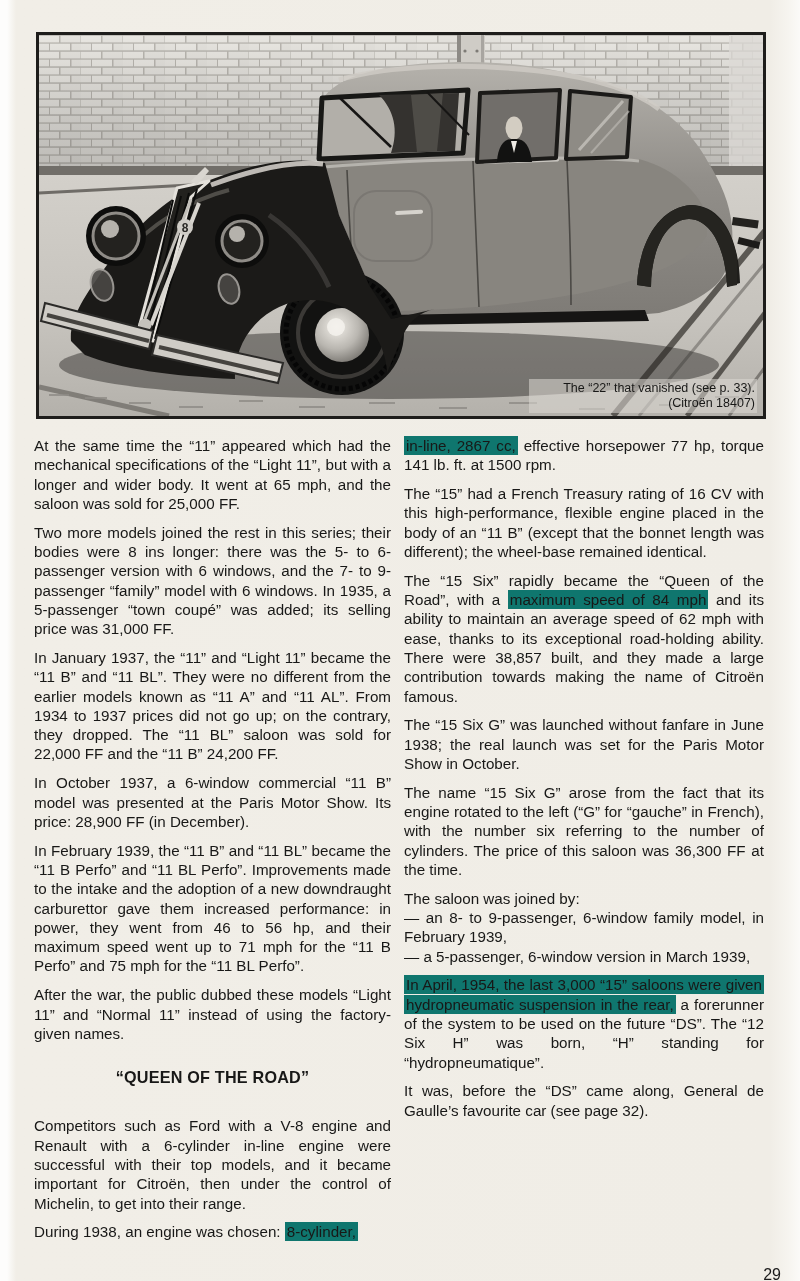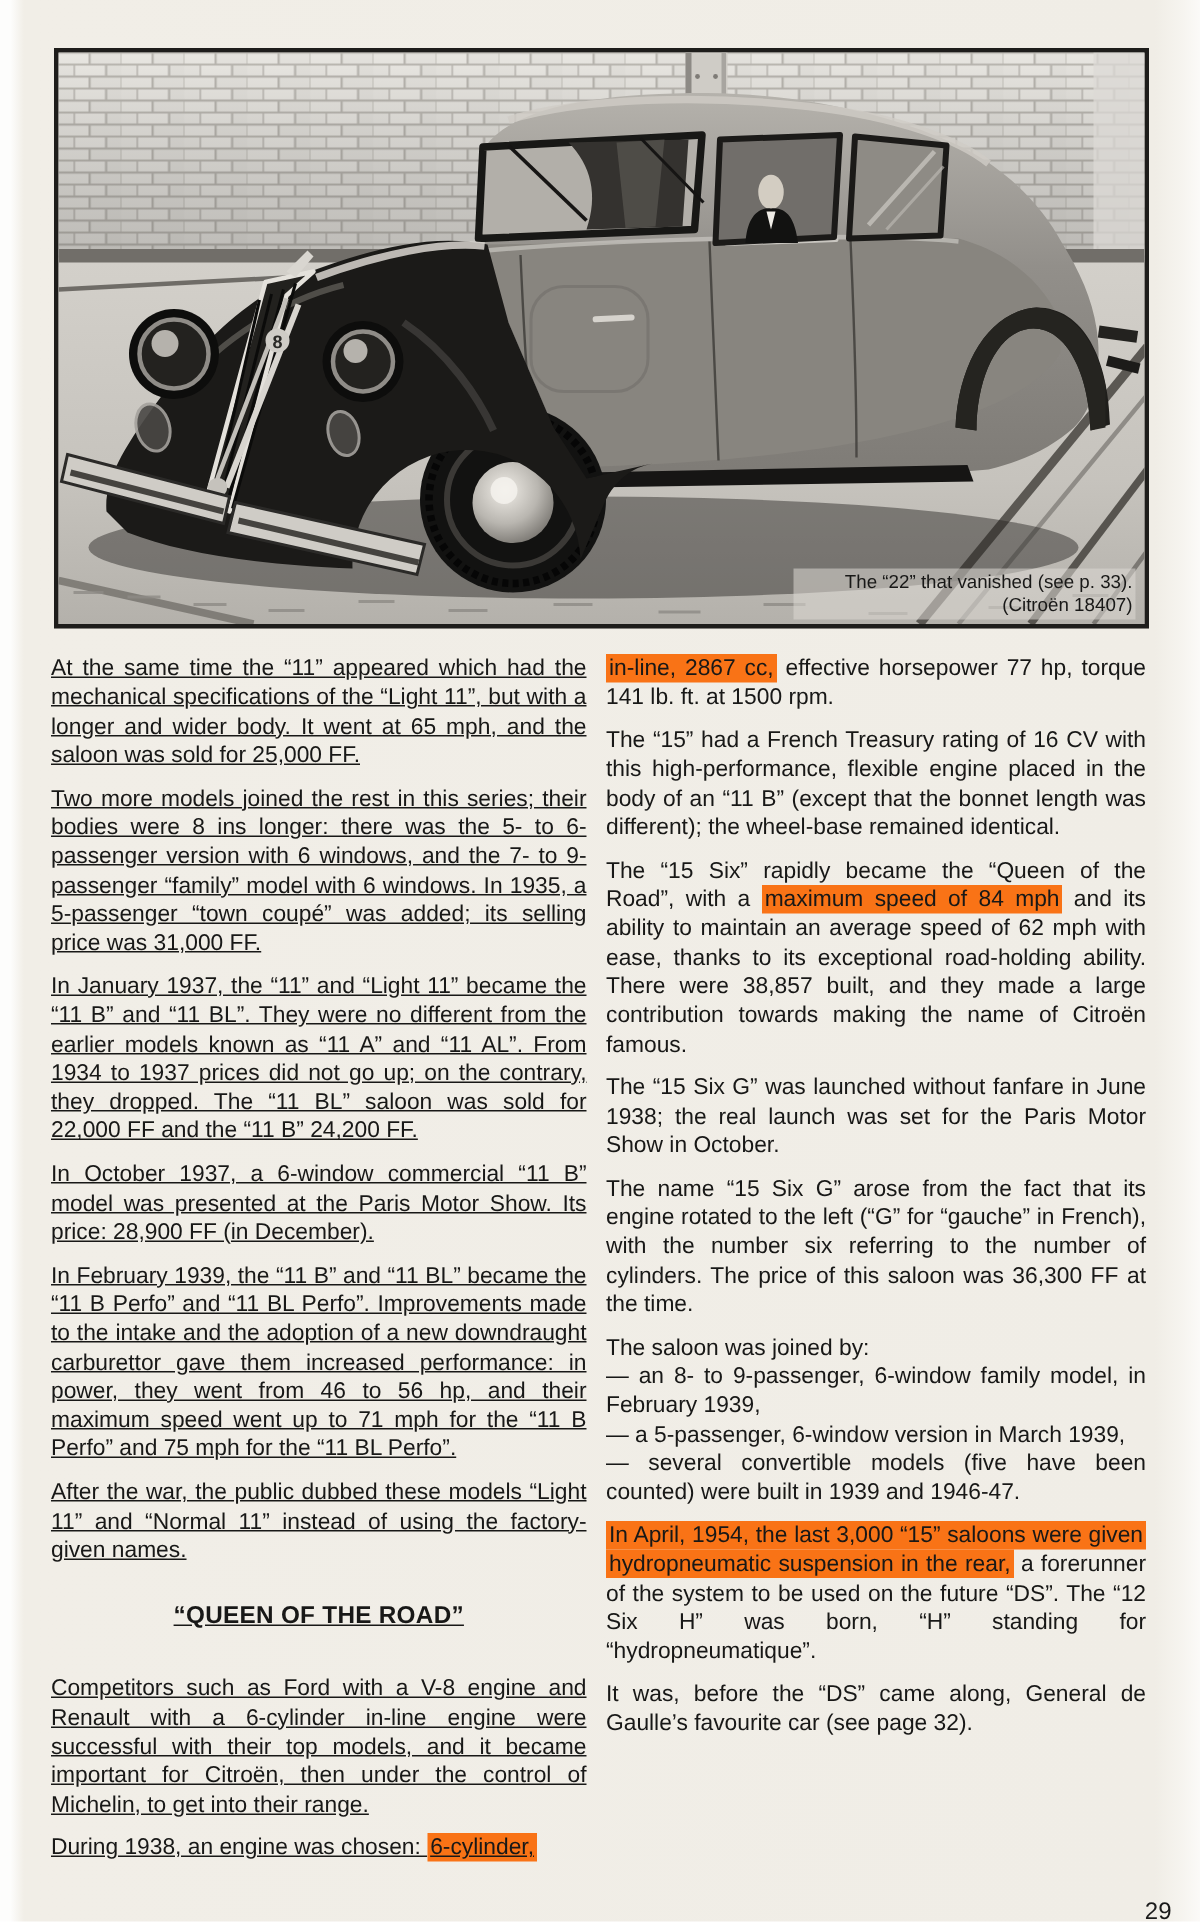--- a/index.html
+++ b/index.html
@@ -11,30 +11,30 @@
   }
   .photo-frame {
     position:absolute; left:36px; top:32px; width:724px; height:381px;
     border:3px solid #1e1d1b; background:#dddad4;
   }
   .photo-frame svg { display:block; }
   .col {
     position:absolute; top:436px; text-align:justify;
     font-size:15.2px; line-height:19.3px; color:#181817;
   }
-  .col-left  { left:34px;  width:357px;text-decoration:underline; }
+  .col-left  { left:34px;  width:357px; }
   .col-right { left:404px; width:360px; }
   .col p { margin:0 0 9.5px 0; }
   .col .listline { margin:0; }
   .section-heading {
     font-weight:bold; font-size:16.2px; text-align:center;
     margin:25px 0 29px 0; letter-spacing:.2px;
   }
   .hl {
-    background:#f97316; padding:1px 2px;
+    background:#0f766e; padding:1px 2px;
     -webkit-box-decoration-break:clone; box-decoration-break:clone;
   }
   .page-number {
     position:absolute; top:1266px; right:19px;
     font-size:16px; color:#1a1a1a;
   }
 </style>
 </head>
 <body>
 
@@ -256,32 +256,31 @@
 
 <div class="col col-left">
   <p>At the same time the “11” appeared which had the mechanical specifications of the “Light 11”, but with a longer and wider body. It went at 65 mph, and the saloon was sold for 25,000 FF.</p>
   <p>Two more models joined the rest in this series; their bodies were 8 ins longer: there was the 5- to 6-passenger version with 6 windows, and the 7- to 9-passenger “family” model with 6 windows. In 1935, a 5-passenger “town coupé” was added; its selling price was 31,000 FF.</p>
   <p>In January 1937, the “11” and “Light 11” became the “11 B” and “11 BL”. They were no different from the earlier models known as “11 A” and “11 AL”. From 1934 to 1937 prices did not go up; on the contrary, they dropped. The “11 BL” saloon was sold for 22,000 FF and the “11 B” 24,200 FF.</p>
   <p>In October 1937, a 6-window commercial “11 B” model was presented at the Paris Motor Show. Its price: 28,900 FF (in December).</p>
   <p>In February 1939, the “11 B” and “11 BL” became the “11 B Perfo” and “11 BL Perfo”. Improvements made to the intake and the adoption of a new downdraught carburettor gave them increased performance: in power, they went from 46 to 56 hp, and their maximum speed went up to 71 mph for the “11 B Perfo” and 75 mph for the “11 BL Perfo”.</p>
   <p>After the war, the public dubbed these models “Light 11” and “Normal 11” instead of using the factory-given names.</p>
   <div class="section-heading">“QUEEN OF THE ROAD”</div>
   <p>Competitors such as Ford with a V-8 engine and Renault with a 6-cylinder in-line engine were successful with their top models, and it became important for Citroën, then under the control of Michelin, to get into their range.</p>
-  <p><span>During 1938, an engine was chosen: </span><span class="hl">6-cylinder,</span></p>
+  <p><span>During 1938, an engine was chosen: </span><span class="hl">8-cylinder,</span></p>
 </div>
 
 <div class="col col-right">
   <p><span class="hl">in-line, 2867 cc,</span><span> effective horsepower 77 hp, torque 141 lb. ft. at 1500 rpm.</span></p>
   <p>The “15” had a French Treasury rating of 16 CV with this high-performance, flexible engine placed in the body of an “11 B” (except that the bonnet length was different); the wheel-base remained identical.</p>
   <p><span>The “15 Six” rapidly became the “Queen of the Road”, with a </span><span class="hl">maximum speed of 84 mph</span><span> and its ability to maintain an average speed of 62 mph with ease, thanks to its exceptional road-holding ability. There were 38,857 built, and they made a large contribution towards making the name of Citroën famous.</span></p>
   <p>The “15 Six G” was launched without fanfare in June 1938; the real launch was set for the Paris Motor Show in October.</p>
   <p>The name “15 Six G” arose from the fact that its engine rotated to the left (“G” for “gauche” in French), with the number six referring to the number of cylinders. The price of this saloon was 36,300 FF at the time.</p>
   <p>
     <span style="display:block" class="listline">The saloon was joined by:</span>
     <span style="display:block" class="listline">—  an 8- to 9-passenger, 6-window family model, in February 1939,</span>
     <span style="display:block" class="listline">—  a 5-passenger, 6-window version in March 1939,</span>
-    <span style="display:block" class="listline">—  several convertible models (five have been counted) were built in 1939 and 1946-47.</span>
   </p>
   <p><span class="hl">In April, 1954, the last 3,000 “15” saloons were given hydropneumatic suspension in the rear,</span><span> a forerunner of the system to be used on the future “DS”. The “12 Six H” was born, “H” standing for “hydropneumatique”.</span></p>
   <p>It was, before the “DS” came along, General de Gaulle’s favourite car (see page 32).</p>
 </div>
 
 <div class="page-number">29</div>
 
 </body></html>

